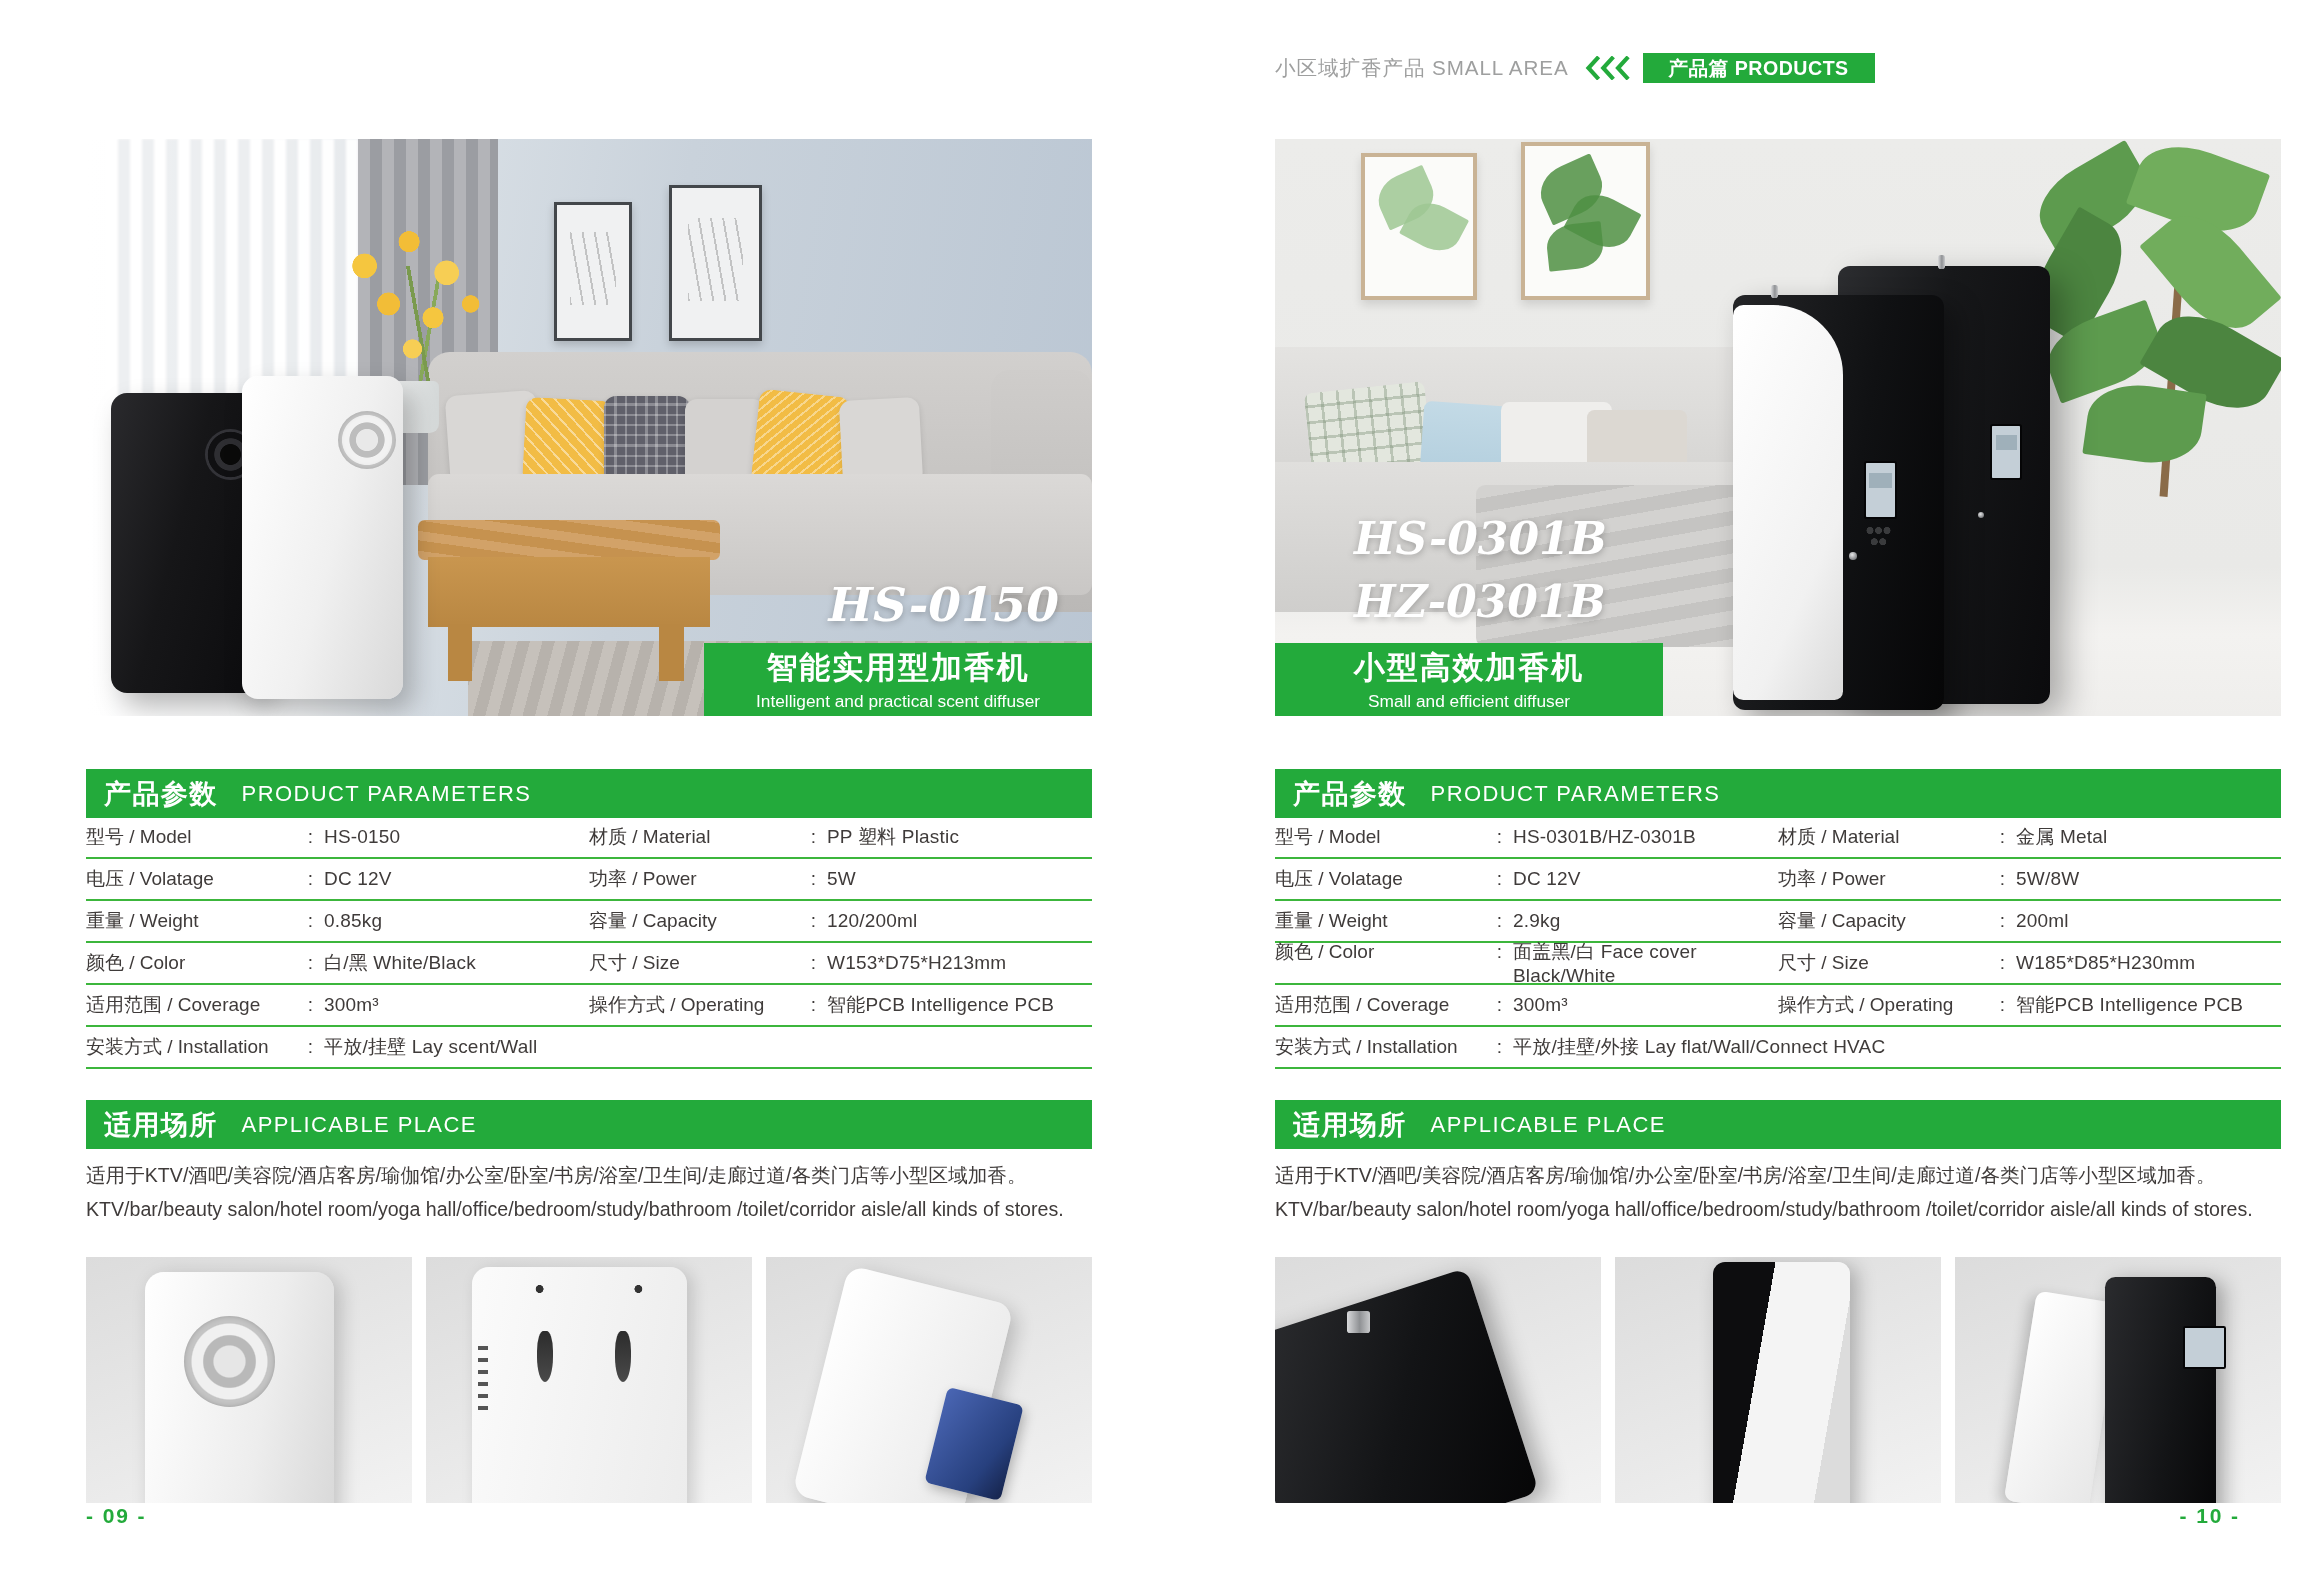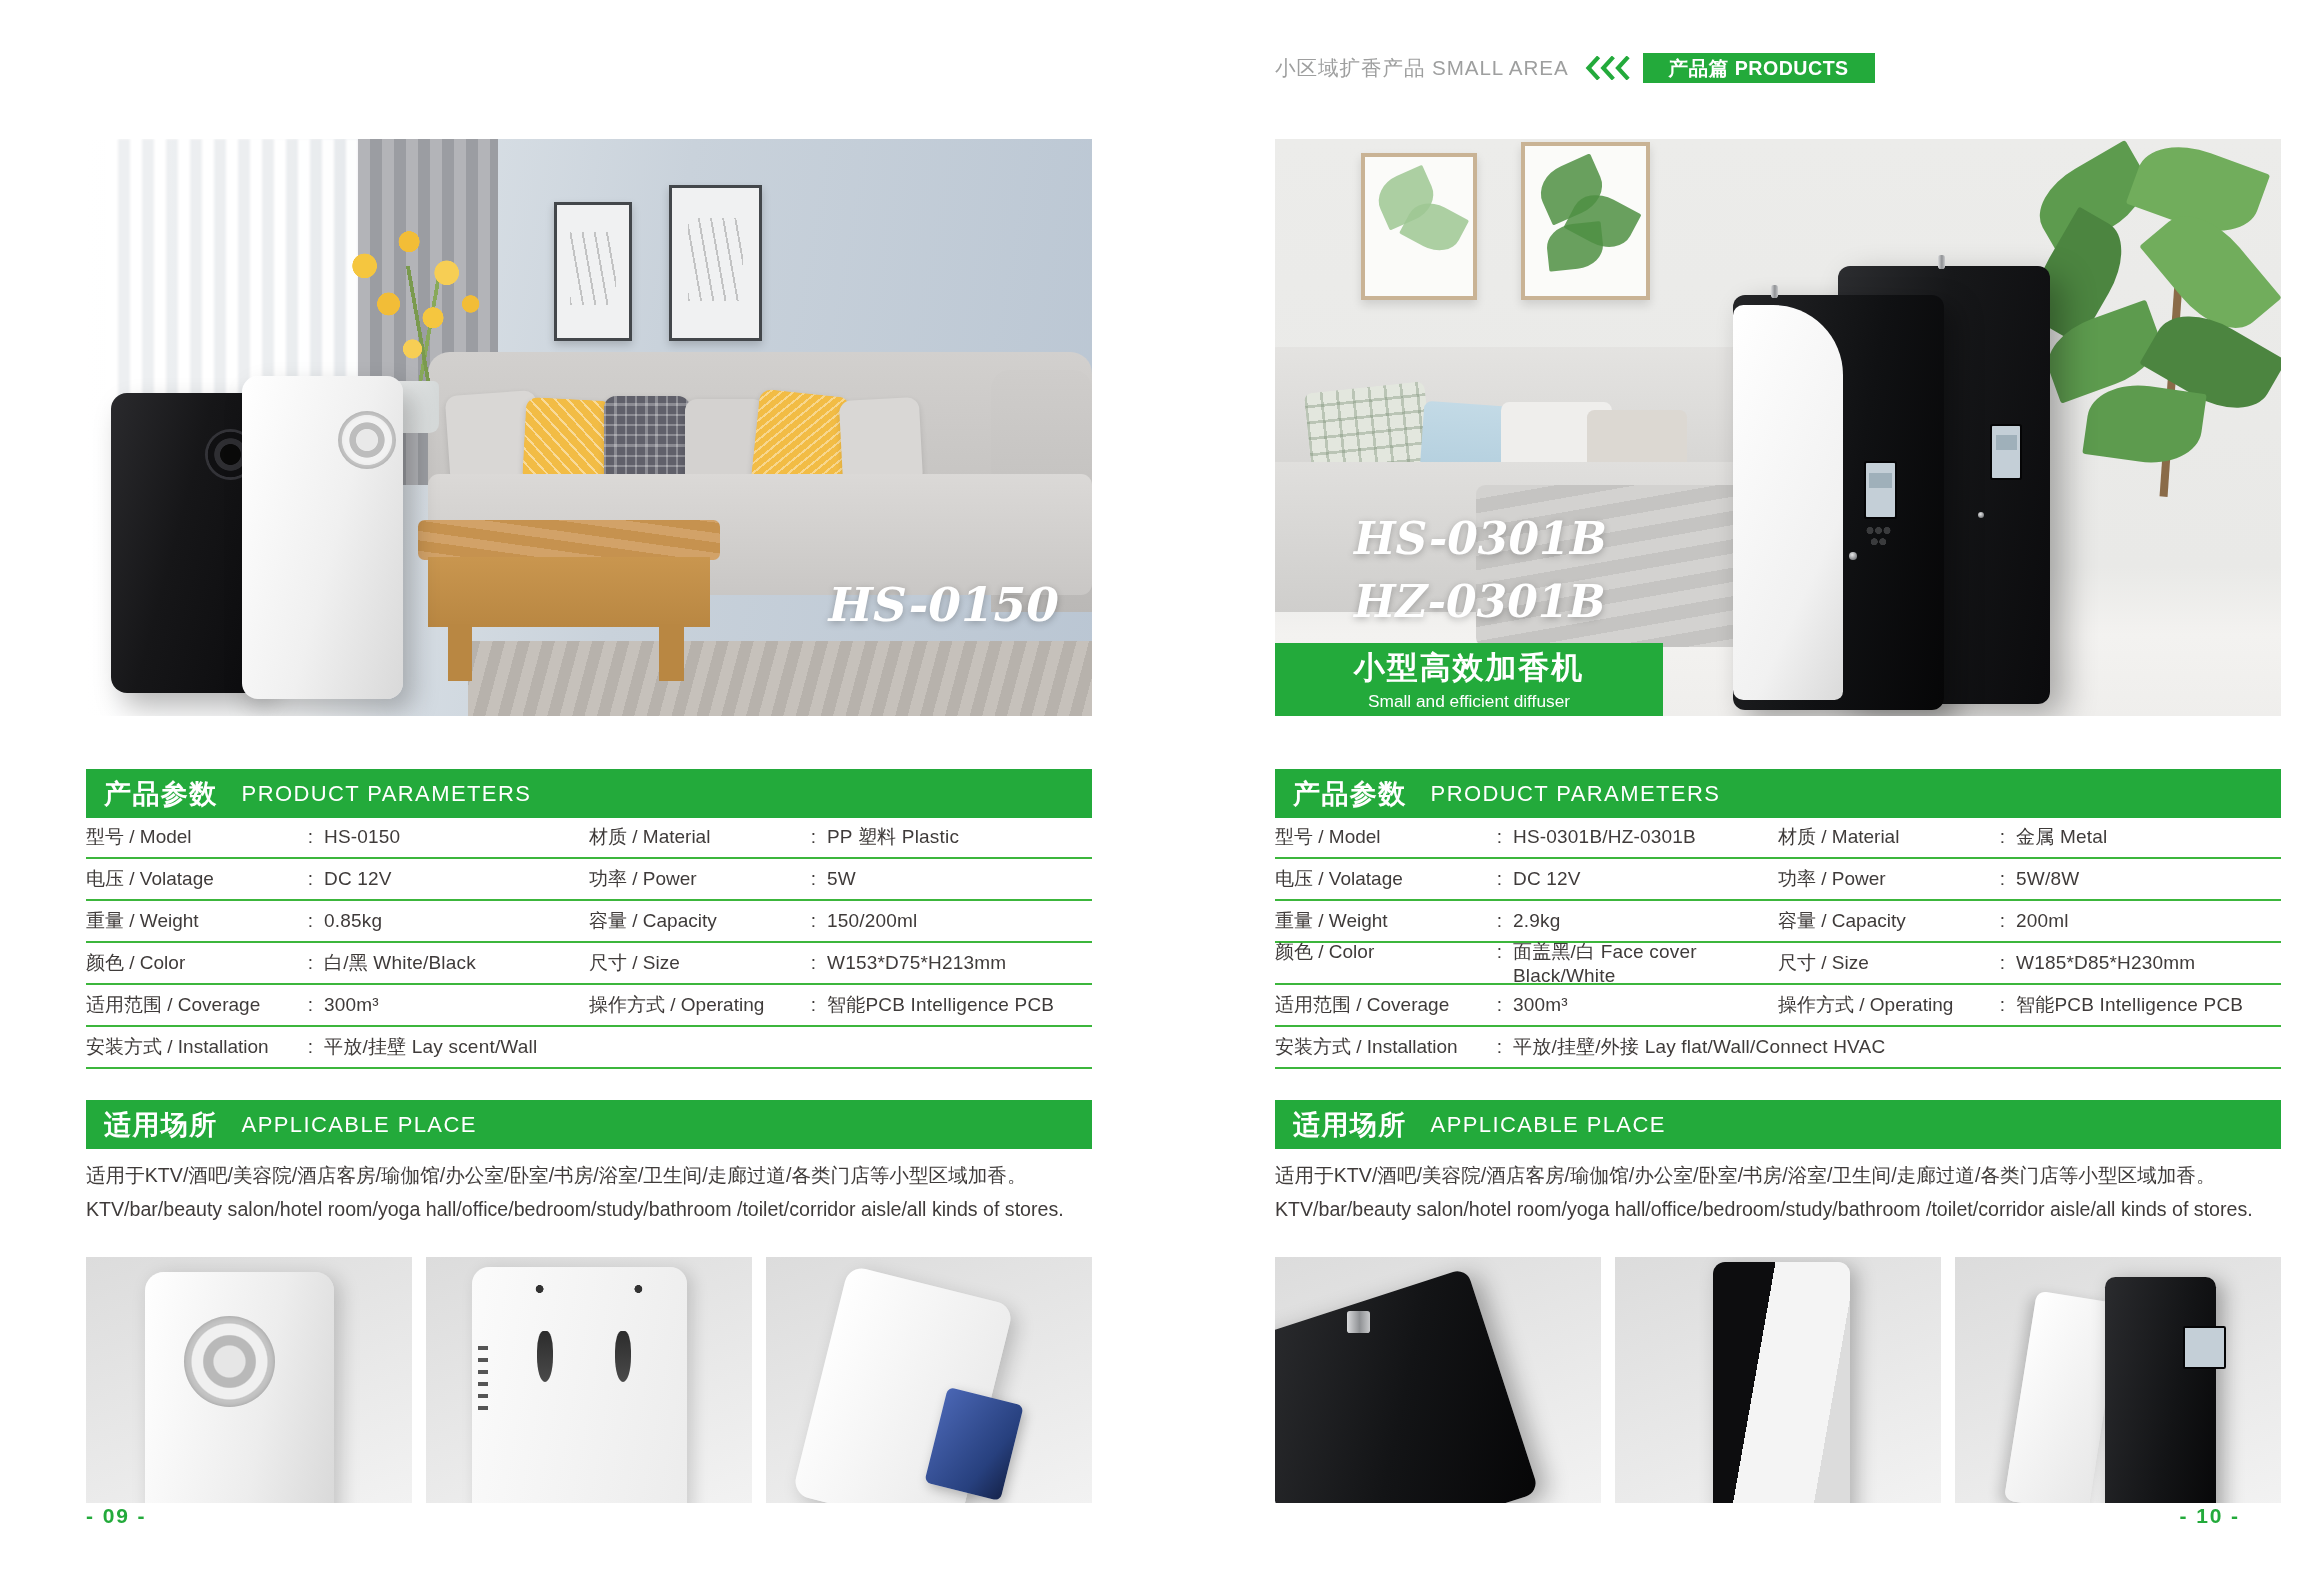--- a/index.html
+++ b/index.html
@@ -266,20 +266,24 @@
       <div class="sl-stems"></div>
       <div class="sl-flowers"></div>
       <div class="sl-vase"></div>
       <div class="device dev-black">
         <div class="vent vent--dark"></div>
       </div>
       <div class="device dev-white">
         <div class="vent vent--lite"></div>
       </div>
       <div class="model-hero hero--left">HS-0150</div>
+      <div class="titlebox titlebox--left">
+        <div class="cn">智能实用型加香机</div>
+        <div class="en">Intelligent and practical scent diffuser</div>
+      </div>
     </div>
 
     <div class="bar bar--params">
       <span class="cn">产品参数</span>
       <span class="en">PRODUCT PARAMETERS</span>
     </div>
     <div class="ptable" id="ptable-0">
         <div class="prow">
           <div class="pcell">
             <span class="lab">型号 / Model</span>
@@ -306,21 +310,21 @@
         </div>
         <div class="prow">
           <div class="pcell">
             <span class="lab">重量 / Weight</span>
             <span class="colon">:</span>
             <span class="val">0.85kg</span>
           </div>
           <div class="pcell">
             <span class="lab">容量 / Capacity</span>
             <span class="colon">:</span>
-            <span class="val">150/200ml</span>
+            <span class="val">120/200ml</span>
           </div>
         </div>
         <div class="prow">
           <div class="pcell">
             <span class="lab">颜色 / Color</span>
             <span class="colon">:</span>
             <span class="val">白/黑 White/Black</span>
           </div>
           <div class="pcell">
             <span class="lab">尺寸 / Size</span>

